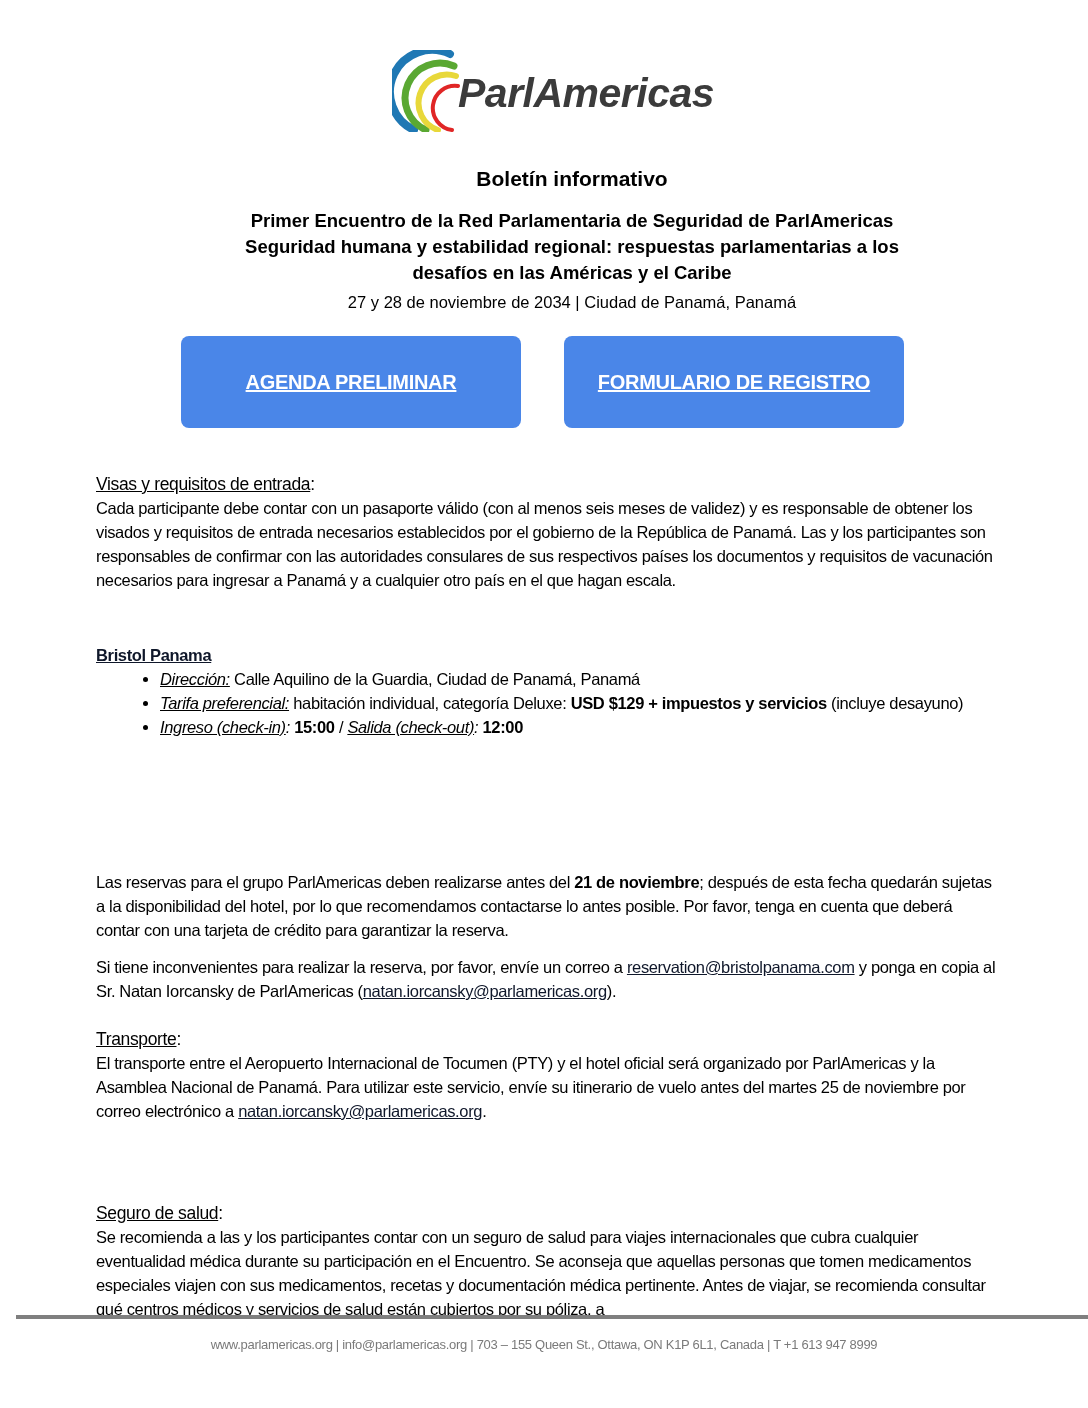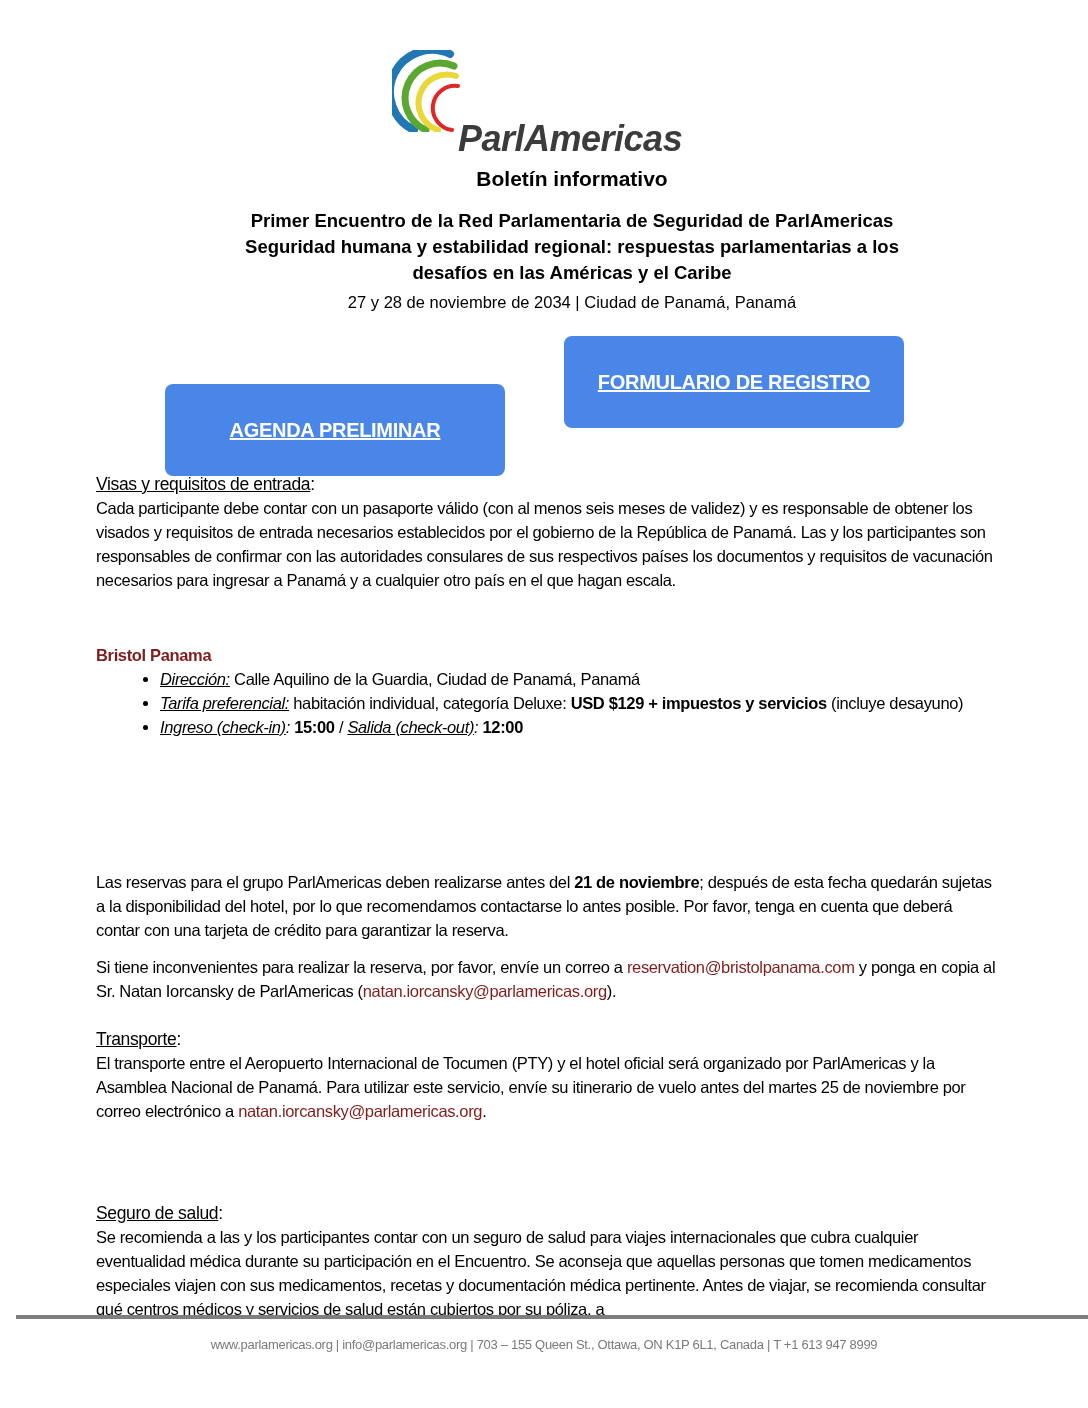--- a/index.html
+++ b/index.html
@@ -5,42 +5,42 @@
   html, body { margin: 0; padding: 0; background: #ffffff; }
   body {
     width: 1088px; height: 1408px; position: relative; overflow: hidden;
     font-family: "Liberation Sans", sans-serif; color: #000;
   }
   .page { position: absolute; left: 0; top: 0; width: 1088px; height: 1408px; }
   .logo { position: absolute; left: 392px; top: 50px; width: 310px; height: 82px; }
   .logo-text {
     position: absolute; left: 66px; top: 20px;
     font-family: "Liberation Sans", sans-serif; font-weight: bold; font-style: italic;
-    font-size: 36px; color: #3b3b3b; letter-spacing: -0.5px; margin-top: 48px;
+    font-size: 41px; color: #3b3b3b; letter-spacing: -0.5px;
   }
   .center { position: absolute; left: 0; width: 1088px; text-align: center; padding-left: 28px; }
   .title { top: 167px; font-size: 21px; font-weight: bold; }
   .subtitle { top: 208px; font-size: 18.5px; font-weight: bold; line-height: 26px; }
   .dateline { top: 293px; font-size: 16.5px; }
   .btn {
     position: absolute; top: 336px; height: 92px; width: 340px;
     background: #4a86e8; border-radius: 8px;
     display: flex; align-items: center; justify-content: center;
     color: #ffffff; font-size: 20px; font-weight: bold; text-decoration: underline;
     cursor: pointer; letter-spacing: -0.3px;
   }
-  .btn.left { left: 165px; margin-top: 48px; }
+  .btn.left { left: 181px; }
   .btn.right { left: 564px; }
   .body-text {
     position: absolute; left: 96px; width: 900px;
     font-size: 16.5px; line-height: 24px; letter-spacing: -0.35px;
   }
   .heading { font-weight: normal; font-size: 17.5px; }
   .heading .u { text-decoration: underline; }
-  a.link { color: #7f1d1d; }
+  a.link { color: #0f172a; text-decoration: underline; }
   ul.bullets { margin: 0; padding-left: 64px; }
   ul.bullets li { padding-left: 0; }
   .emph-u { font-style: italic; text-decoration: underline; }
   .bold { font-weight: bold; }
   .footer-line {
     position: absolute; left: 16px; top: 1315px; width: 1072px; height: 4px; background: #7f7f7f;
   }
   .footer-text {
     position: absolute; left: 0; top: 1337px; width: 1088px; text-align: center;
     font-size: 13px; color: #7a7a7a; letter-spacing: -0.3px;

